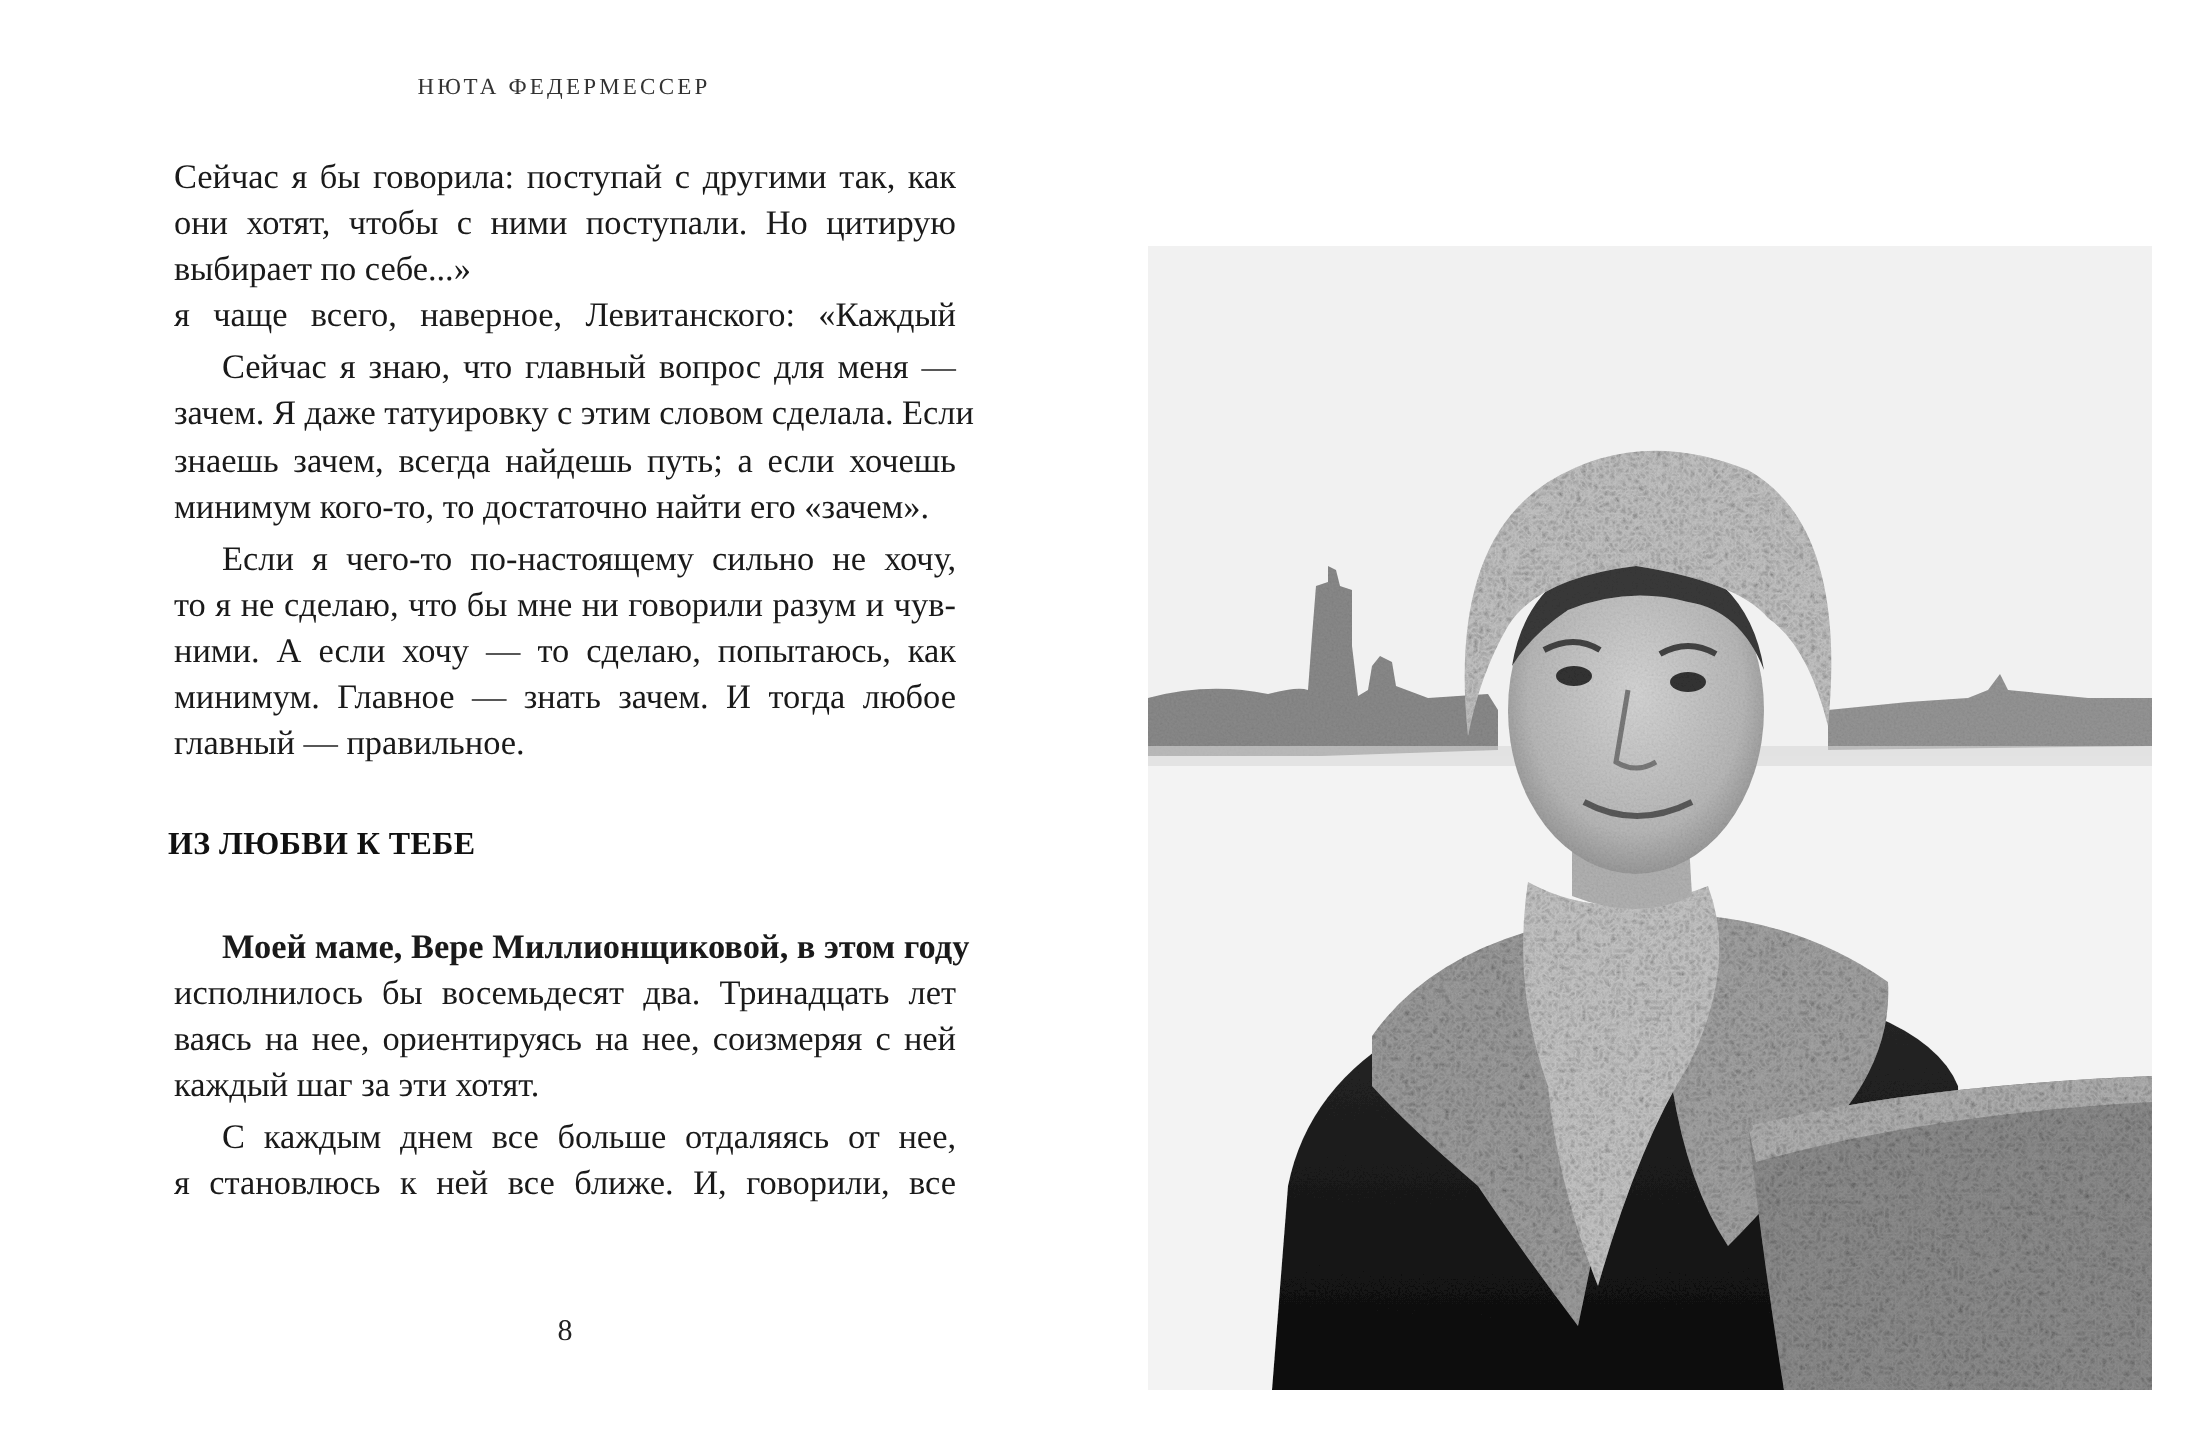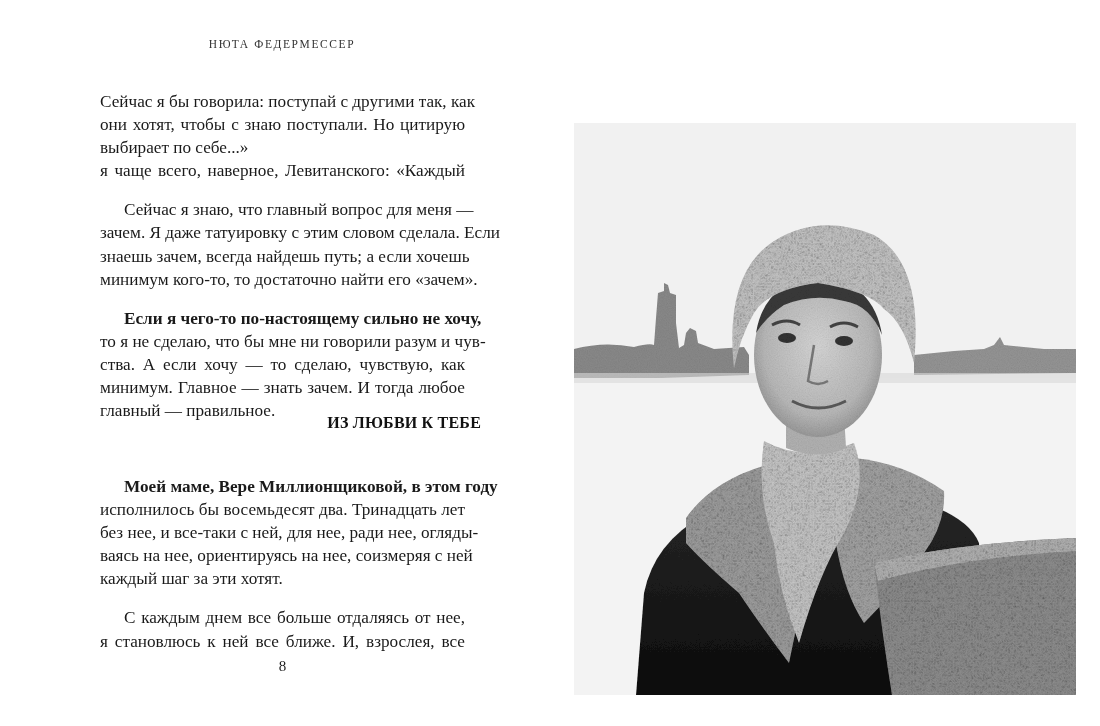--- a/index.html
+++ b/index.html
@@ -36,37 +36,37 @@
     position: absolute;
     left: 84px;
     width: 397px;
     top: 74px;
     font-size: 17.2px;
     line-height: 23.1px;
     text-align: justify;
     text-align-last: left;
   }
   .text-block p {
-    margin: 16px;
+    margin: 3px;
   }
   .line {
     display: block;
     text-align: justify;
     text-align-last: justify;
     white-space: nowrap;
   }
   .line.last {
     text-align-last: left;
   }
   .section-title {
     position: absolute;
     left: 84px;
     width: 397px;
     top: 414px;
-    text-align: right;
+    text-align: left;
     font-weight: bold;
     font-size: 16px;
     letter-spacing: 0.2px;
     color: #111;
   }
   .text-block-2 {
     top: 459px;
   }
   .page-number {
     position: absolute;
@@ -93,52 +93,51 @@
 </style>
 </head>
 <body>
 
 <div class="page-left">
   <div class="running-head">НЮТА ФЕДЕРМЕССЕР</div>
 
   <div class="text-block" id="block-top">
       <p>
         <span class="line">Сейчас я бы говорила: поступай с другими так, как</span>
-        <span class="line">они хотят, чтобы с знаю поступали. Но цитирую</span>
+        <span class="line">они хотят, чтобы с ними поступали. Но цитирую</span>
         <span class="line last">выбирает по себе...»</span>
         <span class="line">я чаще всего, наверное, Левитанского: «Каждый</span>
       </p>
       <p>
         <span class="line" style="text-indent: 24px;">Сейчас я знаю, что главный вопрос для меня —</span>
         <span class="line">зачем. Я даже татуировку с этим словом сделала. Если</span>
         <span class="line">знаешь зачем, всегда найдешь путь; а если хочешь</span>
         <span class="line last">минимум кого-то, то достаточно найти его «зачем».</span>
       </p>
       <p>
-        <span class="line" style="text-indent: 24px; font-weight: bold;">Если я чего-то по-настоящему сильно не хочу,</span>
+        <span class="line" style="text-indent: 24px;">Если я чего-то по-настоящему сильно не хочу,</span>
         <span class="line">то я не сделаю, что бы мне ни говорили разум и чув-</span>
-        <span class="line">ства. А если хочу — то сделаю, чувствую, как</span>
+        <span class="line">ними. А если хочу — то сделаю, попытаюсь, как</span>
         <span class="line">минимум. Главное — знать зачем. И тогда любое</span>
         <span class="line last">главный — правильное.</span>
       </p>
     </div>
 
   <div class="section-title">ИЗ ЛЮБВИ К ТЕБЕ</div>
 
   <div class="text-block text-block-2" id="block-bottom">
       <p>
         <span class="line" style="text-indent: 24px; font-weight: bold;">Моей маме, Вере Миллионщиковой, в этом году</span>
         <span class="line">исполнилось бы восемьдесят два. Тринадцать лет</span>
-        <span class="line">без нее, и все-таки с ней, для нее, ради нее, огляды-</span>
         <span class="line">ваясь на нее, ориентируясь на нее, соизмеряя с ней</span>
         <span class="line last">каждый шаг за эти хотят.</span>
       </p>
       <p>
         <span class="line" style="text-indent: 24px;">С каждым днем все больше отдаляясь от нее,</span>
-        <span class="line">я становлюсь к ней все ближе. И, взрослея, все</span>
+        <span class="line">я становлюсь к ней все ближе. И, говорили, все</span>
       </p>
     </div>
 
   <div class="page-number">8</div>
 </div>
 
 <div class="photo">
   <svg width="502" height="572" viewBox="0 0 502 572" xmlns="http://www.w3.org/2000/svg">
     <defs>
       <filter id="grain" x="0" y="0" width="100%" height="100%">

